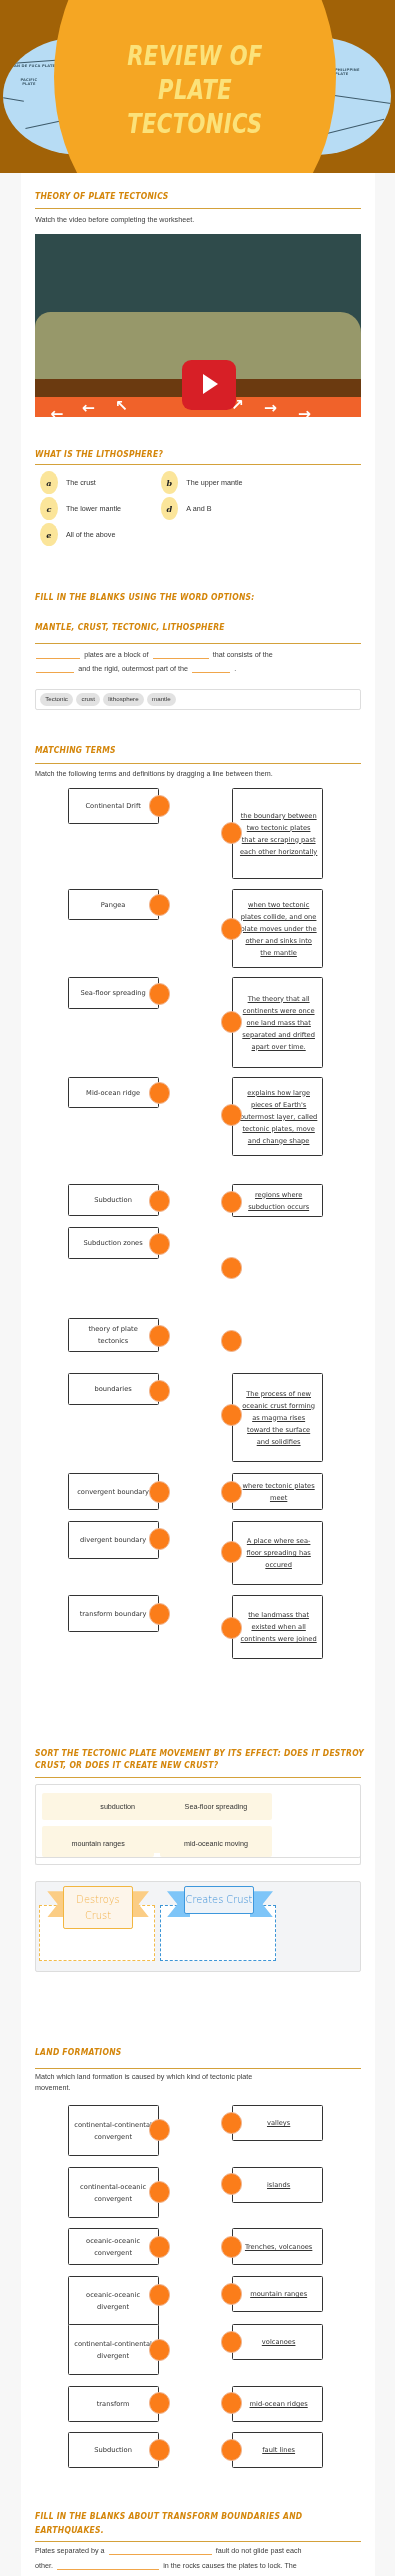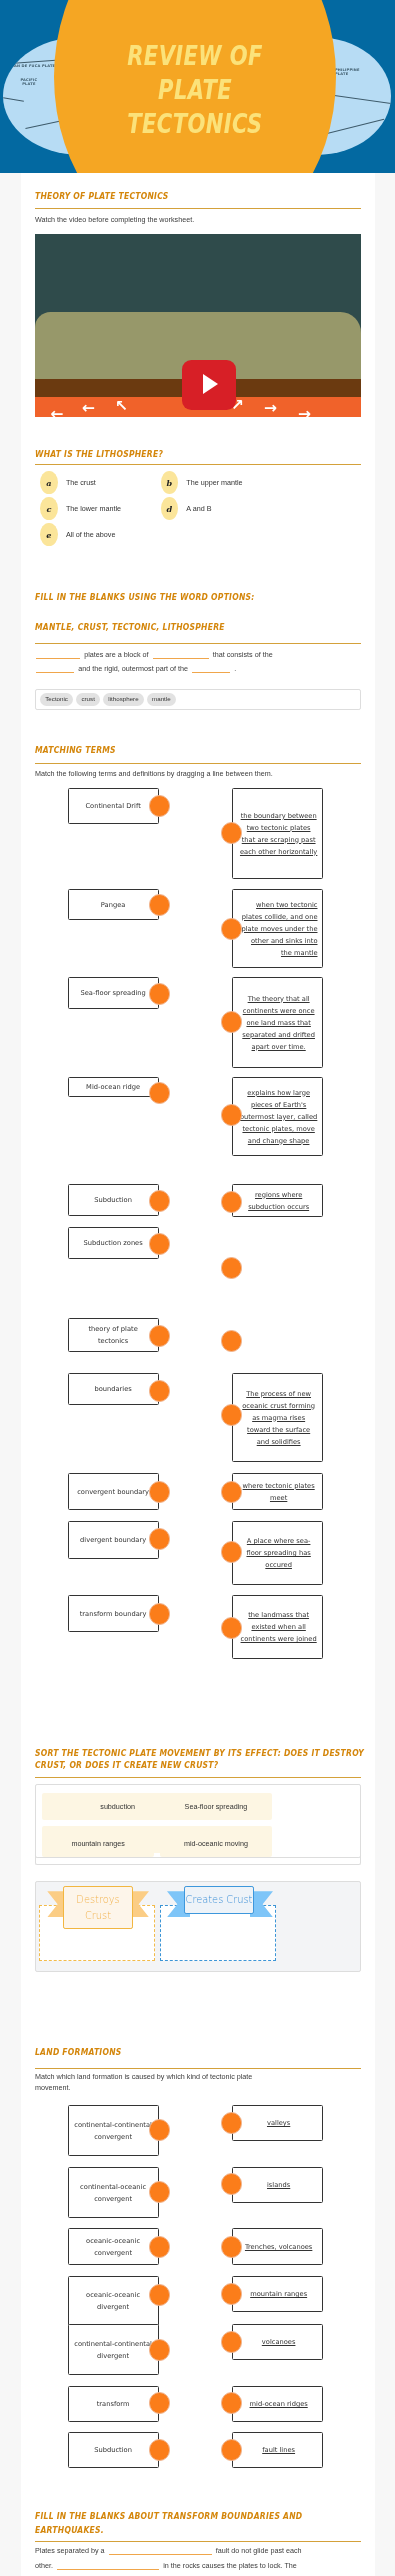--- a/index.html
+++ b/index.html
@@ -1,20 +1,20 @@
 <!DOCTYPE html>
 <html style="font-size:8.2px"><head>
 <meta charset="utf-8">
 <style>
   * { box-sizing: border-box; margin: 0; padding: 0; }
   html, body { width: 396px; background: #f7f7f7; font-family: "DejaVu Sans", sans-serif; color: #333; }
   .page { position: relative; width: 396px; height: 2658px; background: #f7f7f7; overflow: hidden; }
 
   
-  .header { position: absolute; left: 0; top: 0; width: 396px; height: 173px; background: #0369a1; overflow: hidden; }
+  .header { position: absolute; left: 0; top: 0; width: 396px; height: 173px; background: #a16207; overflow: hidden; }
   .globe { position: absolute; background: #b7dcf4; border-radius: 50%; overflow: hidden; }
   .globe.left { left: 3.1px; top: 37px; width: 155px; height: 118px; }
   .globe.right { left: 242px; top: 37px; width: 149px; height: 118px; }
   .globe .land { position: absolute; background: #f6c7a6; border-radius: 40%; }
   .globe .line { position: absolute; border-top: 1px solid #3d5a6a; }
   .globe .plate-label { position: absolute; font-size: 3.6px; color: #3d5a6a; font-weight: bold; line-height: 4.1px; text-align: right; letter-spacing: 0.2px; }
   .sun { position: absolute; left: 54px; top: -98px; width: 282px; height: 350px; border-radius: 50%; background: #f5a623; }
   .title { position: absolute; left: 54px; top: 39px; width: 282px; text-align: center; color: #fbe27a; font-family: "DejaVu Sans", sans-serif; font-weight: bold; font-size: 27px; line-height: 34px; letter-spacing: 0.5px; transform: scaleX(0.78); transform-origin: center; font-style: italic; }
 
   
@@ -159,29 +159,29 @@
     <div class="rule" style="top:590px;"></div>
     <div class="para" style="top:595px;">Match the following terms and definitions by dragging a line between them.</div>
 
     <div class="mbox" style="left:47px;top:615px;width:91px;height:36px;text-align:center;">Continental Drift</div>
     <div class="dot" style="left:128px;top:622px;"></div>
     <div class="mbox right-col" style="left:211px;top:615px;width:91px;height:91px;">the boundary between two tectonic plates that are scraping past each other horizontally</div>
     <div class="dot" style="left:200px;top:649px;"></div>
 
     <div class="mbox" style="left:47px;top:716px;width:91px;height:31px;">Pangea</div>
     <div class="dot" style="left:128px;top:721px;"></div>
-    <div class="mbox right-col" style="left:211px;top:716px;width:91px;height:79px;text-align:right;">when two tectonic plates collide, and one plate moves under the other and sinks into the mantle</div>
+    <div class="mbox right-col" style="left:211px;top:716px;width:91px;height:79px;">when two tectonic plates collide, and one plate moves under the other and sinks into the mantle</div>
     <div class="dot" style="left:200px;top:745px;"></div>
 
     <div class="mbox" style="left:47px;top:804px;width:91px;height:32px;">Sea-floor spreading</div>
     <div class="dot" style="left:128px;top:810px;"></div>
     <div class="mbox right-col" style="left:211px;top:804px;width:91px;height:91px;">The theory that all continents were once one land mass that separated and drifted apart over time.</div>
     <div class="dot" style="left:200px;top:838px;"></div>
 
-    <div class="mbox" style="left:47px;top:904px;width:91px;height:20px;">Mid-ocean ridge</div>
+    <div class="mbox" style="left:47px;top:904px;width:91px;height:31px;">Mid-ocean ridge</div>
     <div class="dot" style="left:128px;top:909px;"></div>
     <div class="mbox right-col" style="left:211px;top:904px;width:91px;height:79px;">explains how large pieces of Earth's outermost layer, called tectonic plates, move and change shape</div>
     <div class="dot" style="left:200px;top:931px;"></div>
 
     <div class="mbox" style="left:47px;top:1011px;width:91px;height:32px;">Subduction</div>
     <div class="dot" style="left:128px;top:1017px;"></div>
     <div class="mbox right-col" style="left:211px;top:1011px;width:91px;height:33px;">regions where subduction occurs</div>
     <div class="dot" style="left:200px;top:1018px;"></div>
 
     <div class="mbox" style="left:47px;top:1054px;width:91px;height:32px;">Subduction zones</div>

